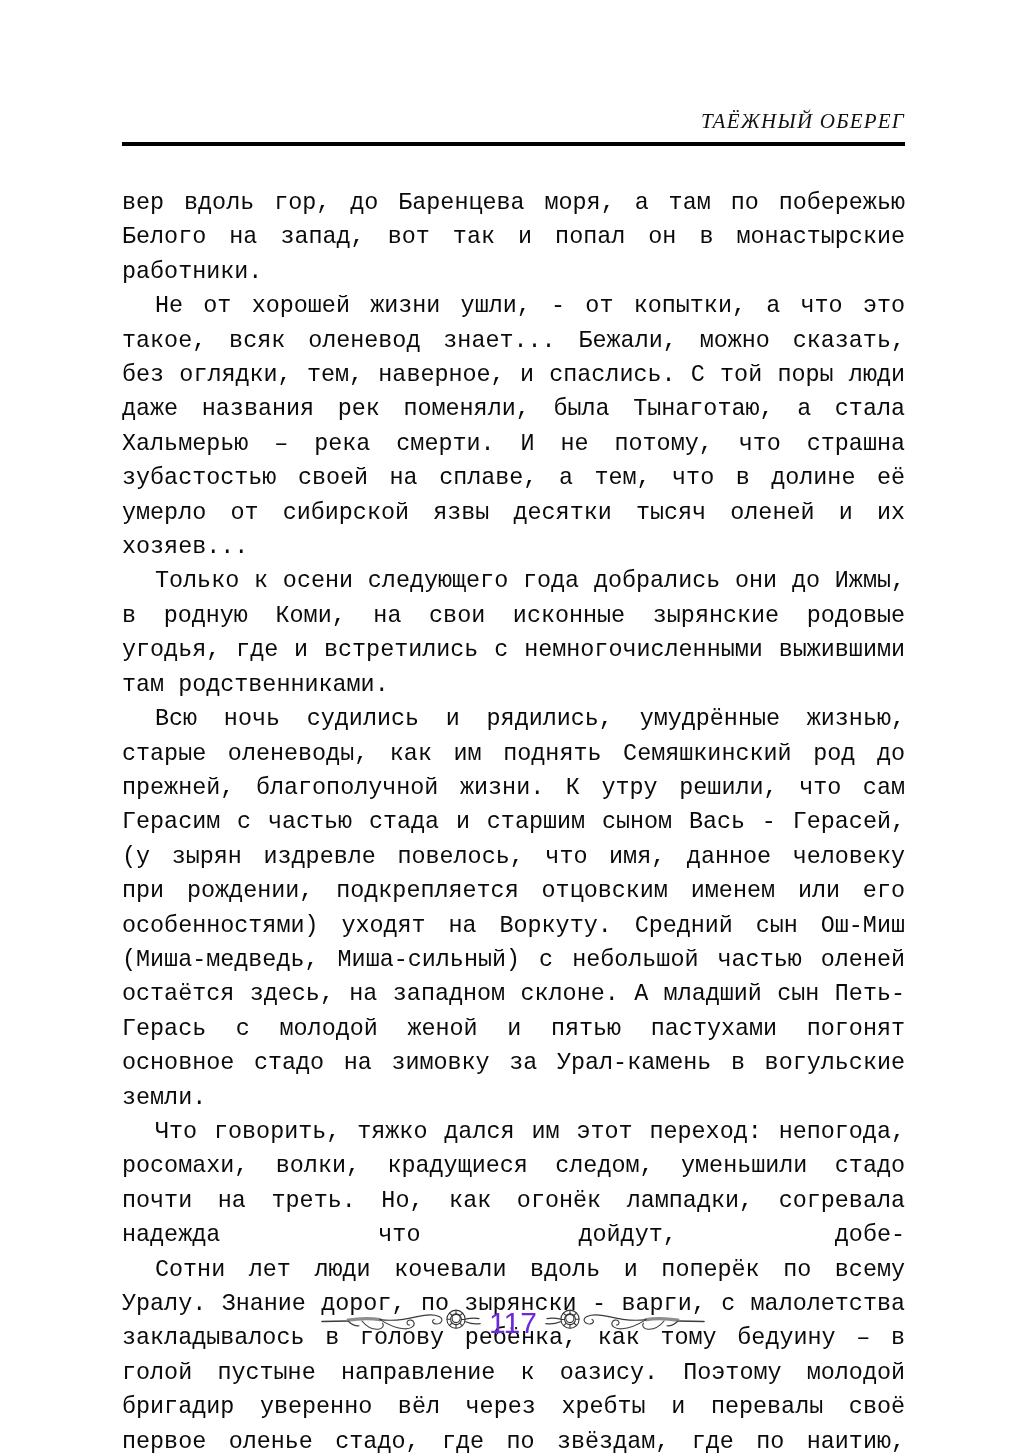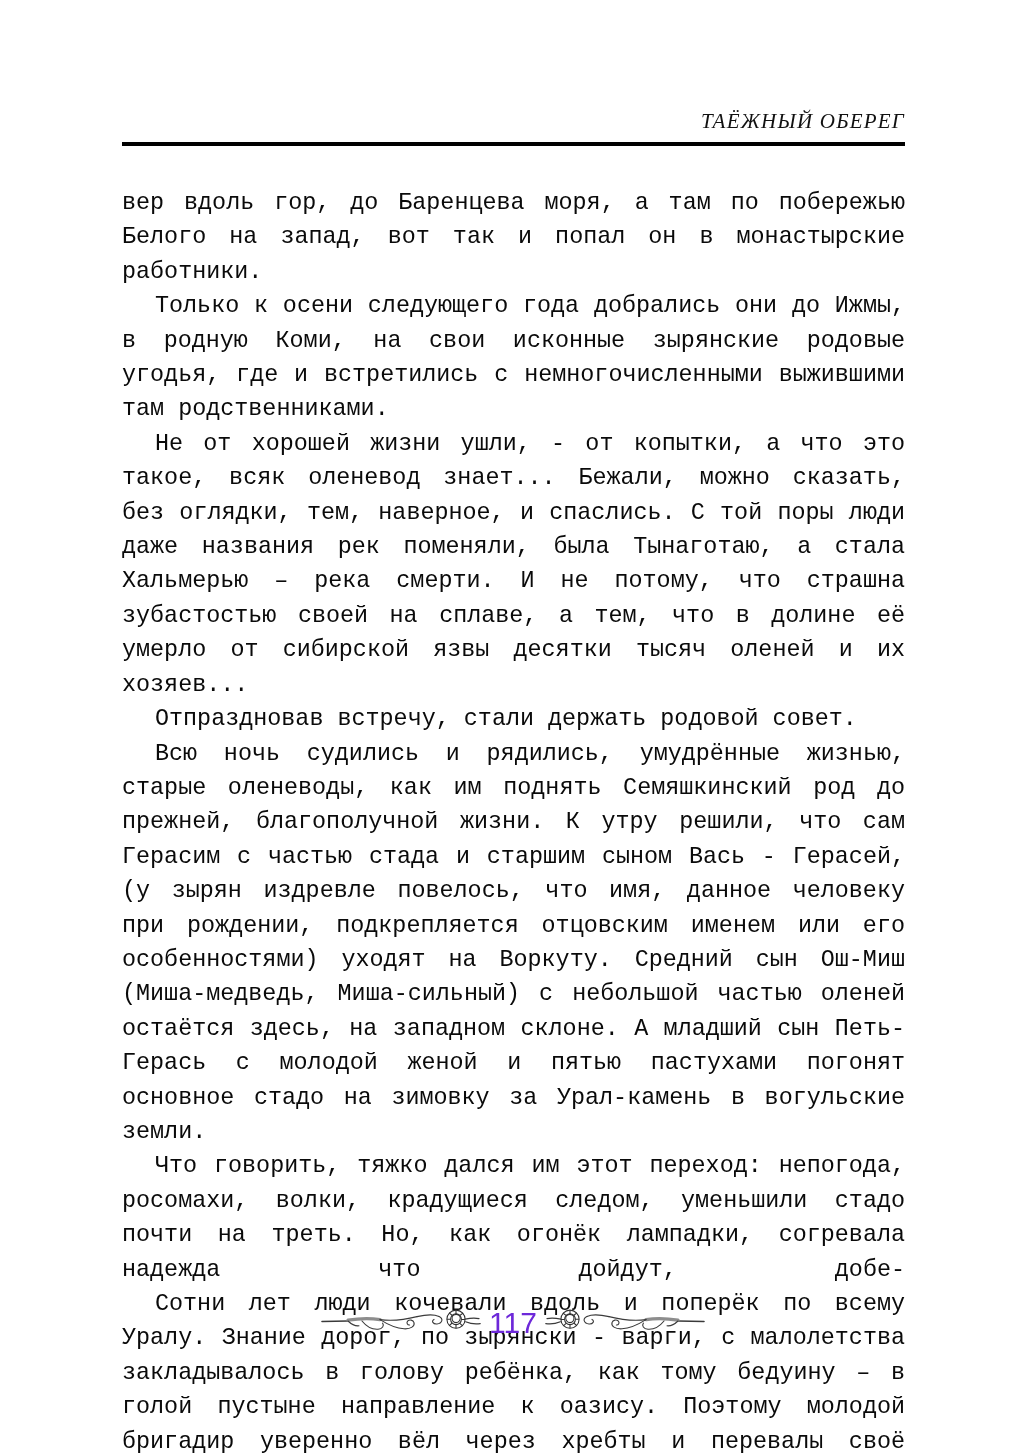--- a/index.html
+++ b/index.html
@@ -106,23 +106,22 @@
 <body>
 
 <div class="page">
 
   <div class="running-head">ТАЁЖНЫЙ ОБЕРЕГ</div>
 
   <div class="head-rule"></div>
 
   <div class="body-text">
     <p class="indent" style="text-indent:0">вер вдоль гор, до Баренцева моря, а там по побережью Белого на запад, вот так и попал он в монастырские работники.</p>
+    <p class="indent">Не от хорошей жизни ушли, - от копытки, а что это такое, всяк оленевод знает... Бежали, можно сказать, без оглядки, тем, наверное, и спаслись. С той поры люди даже названия рек поменяли, была Тынаготаю, а стала Хальмерью – река смерти. И не потому, что страшна зубастостью своей на сплаве, а тем, что в долине её умерло от сибирской язвы десятки тысяч оленей и их хозяев...</p>
     <p class="indent">Только к осени следующего года добрались они до Ижмы, в родную Коми, на свои исконные зырянские родовые угодья, где и встретились с немногочисленными выжившими там родственниками.</p>
-    <p class="indent">Не от хорошей жизни ушли, - от копытки, а что это такое, всяк оленевод знает... Бежали, можно сказать, без оглядки, тем, наверное, и спаслись. С той поры люди даже названия рек поменяли, была Тынаготаю, а стала Хальмерью – река смерти. И не потому, что страшна зубастостью своей на сплаве, а тем, что в долине её умерло от сибирской язвы десятки тысяч оленей и их хозяев...</p>
-    <p class="indent">Отпраздновав встречу, стали держать родовой совет.</p>
     <p class="indent">Всю ночь судились и рядились, умудрённые жизнью, старые оленеводы, как им поднять Семяшкинский род до прежней, благополучной жизни. К утру решили, что сам Герасим с частью стада и старшим сыном Вась - Герасей, (у зырян издревле повелось, что имя, данное человеку при рождении, подкрепляется отцовским именем или его особенностями) уходят на Воркуту. Средний сын Ош-Миш (Миша-медведь, Миша-сильный) с небольшой частью оленей остаётся здесь, на западном склоне. А младший сын Петь-Герась с молодой женой и пятью пастухами погонят основное стадо на зимовку за Урал-камень в вогульские земли.</p>
     <p class="indent cont">Что говорить, тяжко дался им этот переход: непогода, росомахи, волки, крадущиеся следом, уменьшили стадо почти на треть. Но, как огонёк лампадки, согревала надежда что дойдут, добе-</p>
     <p class="indent">Сотни лет люди кочевали вдоль и поперёк по всему Уралу. Знание дорог, по зырянски - варги, с малолетства закладывалось в голову ребёнка, как тому бедуину – в голой пустыне направление к оазису. Поэтому молодой бригадир уверенно вёл через хребты и перевалы своё первое оленье стадо, где по звёздам, где по наитию, безошибочно определяя направление пути.</p>
   </div>
 
   <div class="footer">
 
     <span>
       <svg class="orn" width="170" height="34" viewBox="0 0 170 34" xmlns="http://www.w3.org/2000/svg">
         <g fill="none" stroke="#3a3a3a" stroke-width="1.1" stroke-linecap="round">

